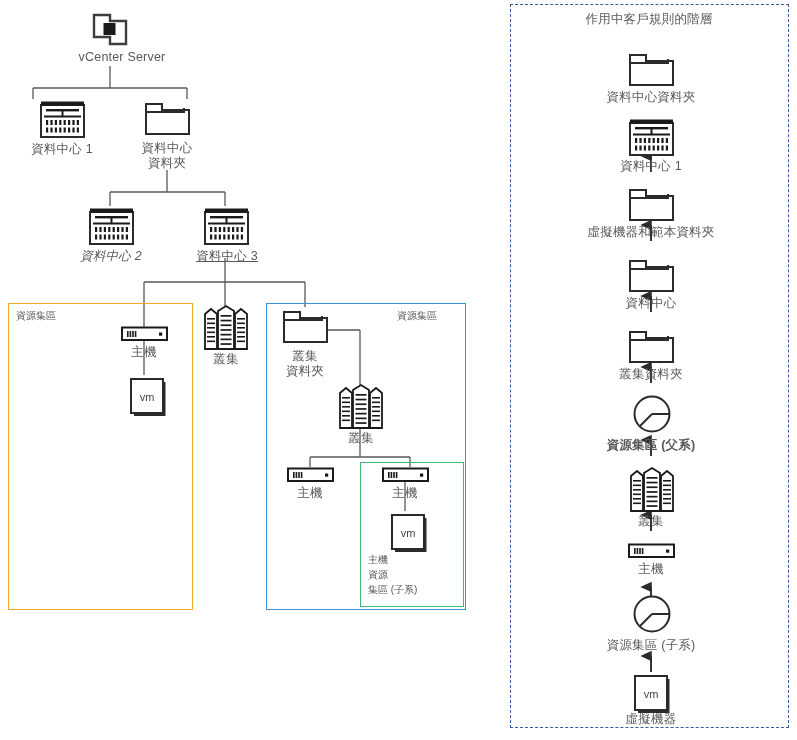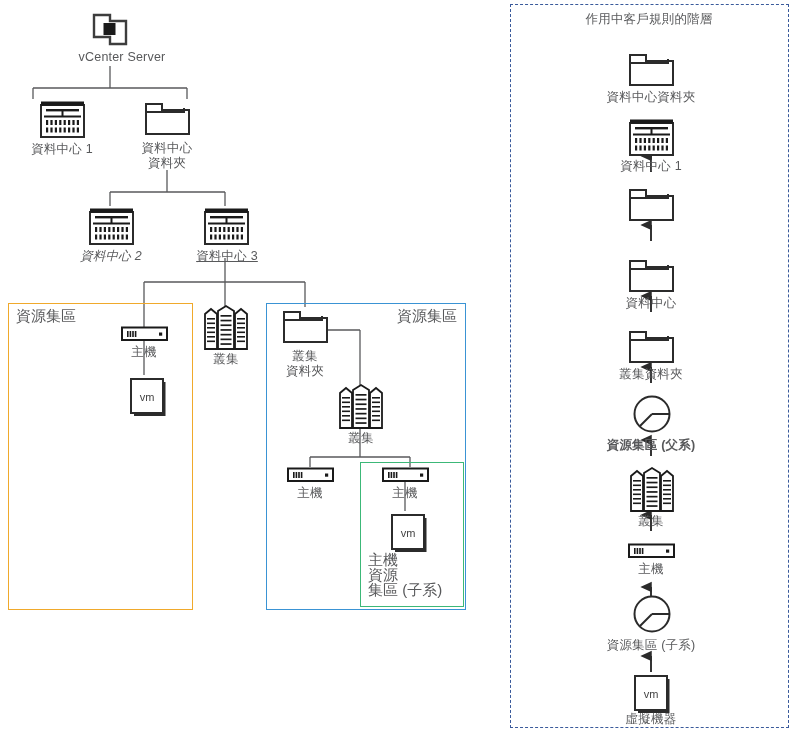--- a/index.html
+++ b/index.html
@@ -2,21 +2,21 @@
 <html><head>
 <meta charset="utf-8">
 <style>
   html,body{margin:0;padding:0;background:#ffffff;}
   body{width:797px;height:740px;position:relative;
        font-family:"Liberation Sans","DejaVu Sans",sans-serif;
        color:#58595b;}
   #stage{position:absolute;left:0;top:0;width:797px;height:740px;overflow:hidden;}
   .lbl{position:absolute;text-align:center;font-size:12.5px;line-height:14.5px;
        color:#58595b;white-space:pre;letter-spacing:0.2px;}
-  .boxlbl{position:absolute;font-size:15px;line-height:15px;color:#58595b;white-space:pre;}
+  .boxlbl{position:absolute;font-size:10px;line-height:15px;color:#58595b;white-space:pre;}
   .rect{position:absolute;box-sizing:border-box;}
   .orangebox{border:1.6px solid #f0a92b;}
   .bluebox{border:1.6px solid #3a93d4;}
   .greenbox{border:1.4px solid #3cb878;}
   .dashbox{border:1.7px dashed #3a5a9b;}
   svg{display:block;overflow:visible;}
   .ln{stroke:#58595b;stroke-width:1.3;fill:none;}
   .icon{position:absolute;}
 </style>
 </head>
@@ -355,20 +355,21 @@
     </svg>
   </div>
   <div class="lbl" style="left:591px;top:159px;width:120px;">資料中心 1</div>
 
   <div class="icon" style="left:628px;top:186px;width:47px;height:38px;">
     <svg width="47" height="38" viewBox="0 0 47 38">
       <path d="M2,4 L18,4 L18,10 L45,10 L45,34 L2,34 Z" fill="#ffffff" stroke="#2b2b2b" stroke-width="2"></path>
       <path d="M2,12 L40,12 L40,8" fill="none" stroke="#2b2b2b" stroke-width="2"></path>
     </svg>
   </div>
+  <div class="lbl" style="left:561px;top:225px;width:180px;">虛擬機器和範本資料夾</div>
 
   <div class="icon" style="left:628px;top:257px;width:47px;height:38px;">
     <svg width="47" height="38" viewBox="0 0 47 38">
       <path d="M2,4 L18,4 L18,10 L45,10 L45,34 L2,34 Z" fill="#ffffff" stroke="#2b2b2b" stroke-width="2"></path>
       <path d="M2,12 L40,12 L40,8" fill="none" stroke="#2b2b2b" stroke-width="2"></path>
     </svg>
   </div>
   <div class="lbl" style="left:581px;top:296px;width:140px;">資料中心</div>
 
   <div class="icon" style="left:628px;top:328px;width:47px;height:38px;">

